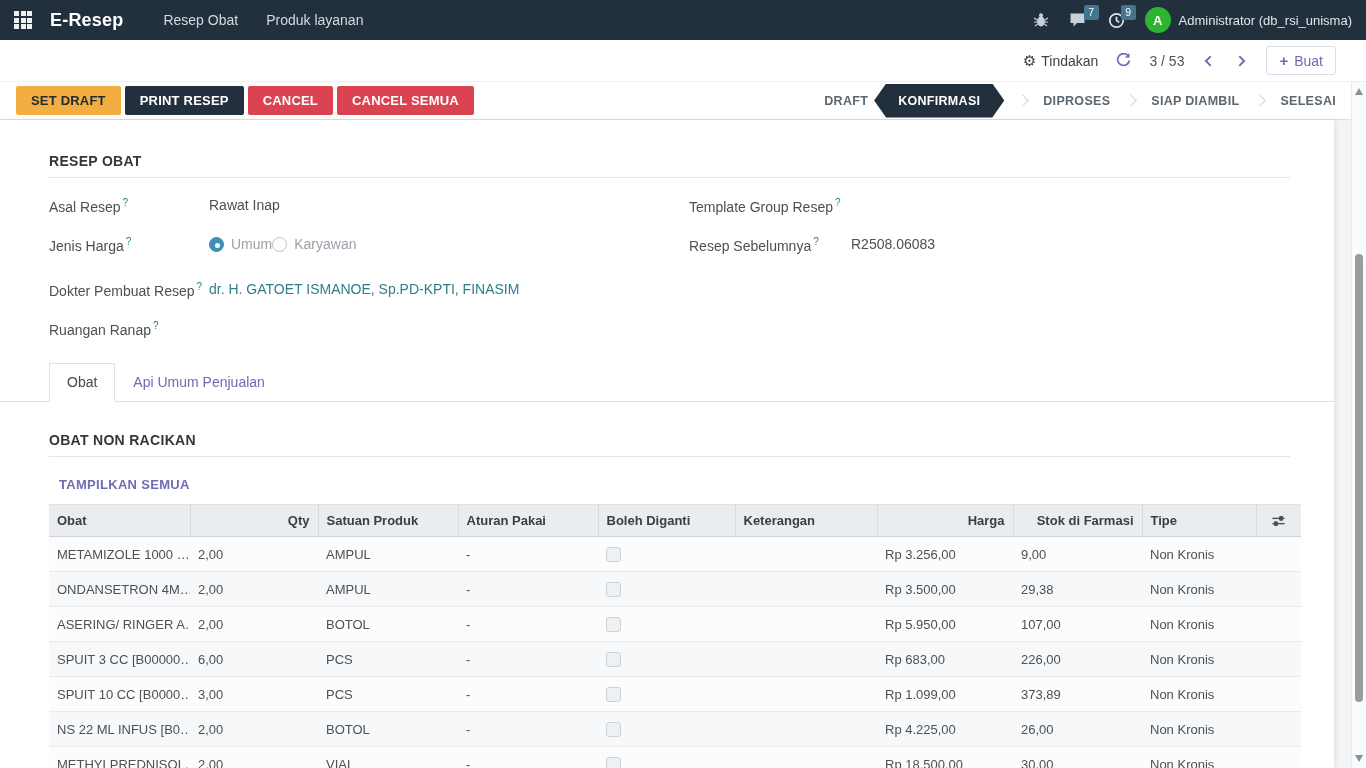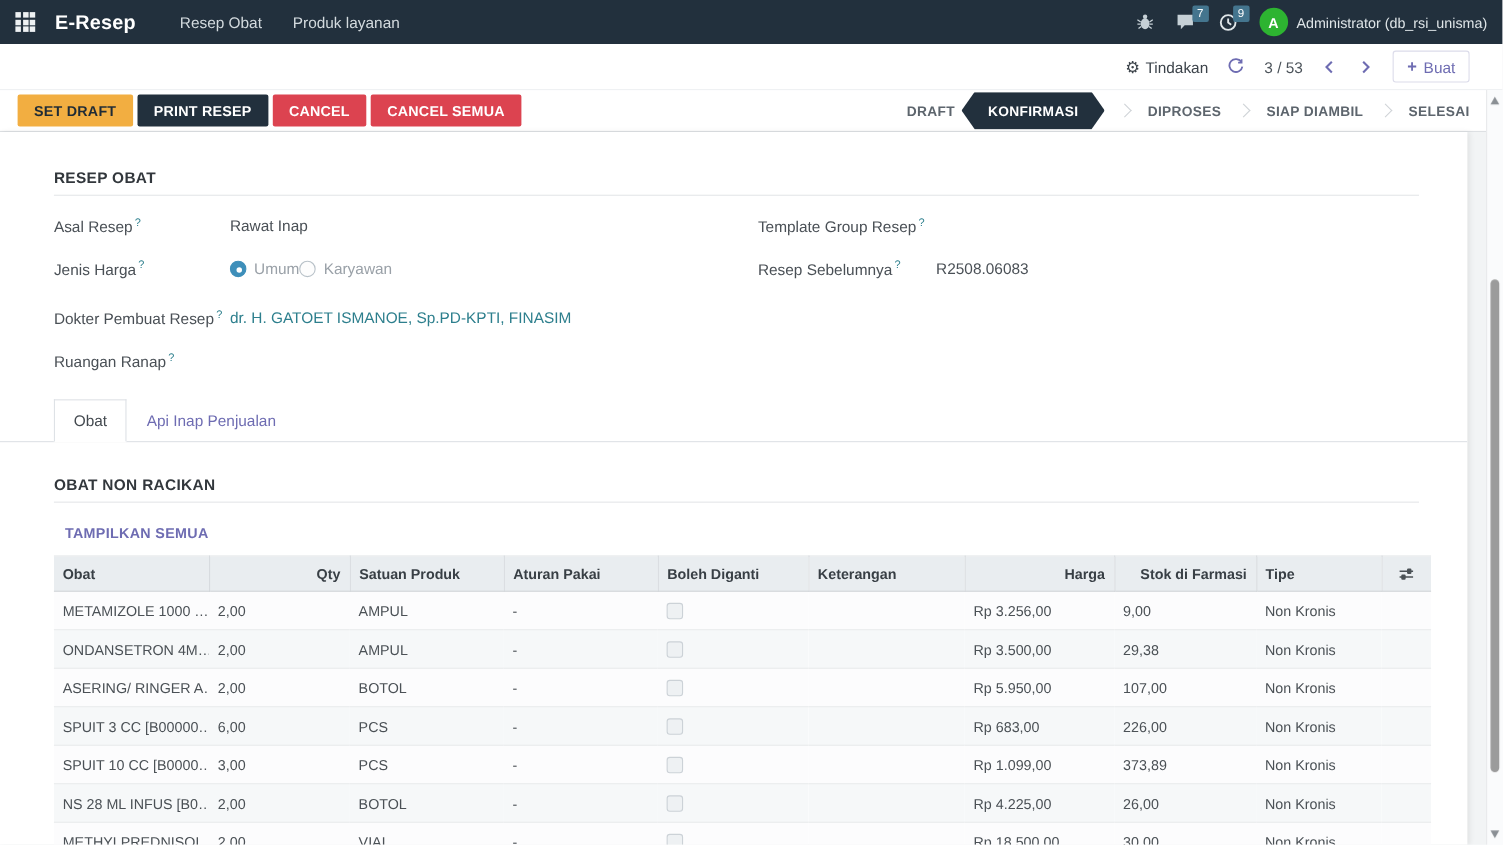--- a/index.html
+++ b/index.html
@@ -250,21 +250,21 @@
         <span><span>Ruangan Ranap</span><sup class="help">?</sup></span>
       </div>
       <div class="fcell"></div>
       <div class="fcell"></div>
     </div>
   </div>
 
   
   <div class="tabs">
     <div class="tab active">Obat</div>
-    <div class="tab inactive">Api Inap Penjualan</div>
+    <div class="tab inactive">Api Umum Penjualan</div>
   </div>
 
   <div class="subsec">
     <div class="sec-title">OBAT NON RACIKAN</div>
     <hr class="sec-hr">
   </div>
 
   <span class="show-all">TAMPILKAN SEMUA</span>
 
   
@@ -359,21 +359,21 @@
           <td>PCS</td>
           <td>-</td>
           <td><input type="checkbox" class="cb" disabled="" style=""></td>
           <td></td>
           <td class="num">Rp 1.099,00</td>
           <td class="num">373,89</td>
           <td>Non Kronis</td>
           <td></td>
         </tr>
         <tr>
-          <td>NS 28 ML INFUS [B0…</td>
+          <td>NS 22 ML INFUS [B0…</td>
           <td class="num">2,00</td>
           <td>BOTOL</td>
           <td>-</td>
           <td><input type="checkbox" class="cb" disabled="" style=""></td>
           <td></td>
           <td class="num">Rp 4.225,00</td>
           <td class="num">26,00</td>
           <td>Non Kronis</td>
           <td></td>
         </tr>

